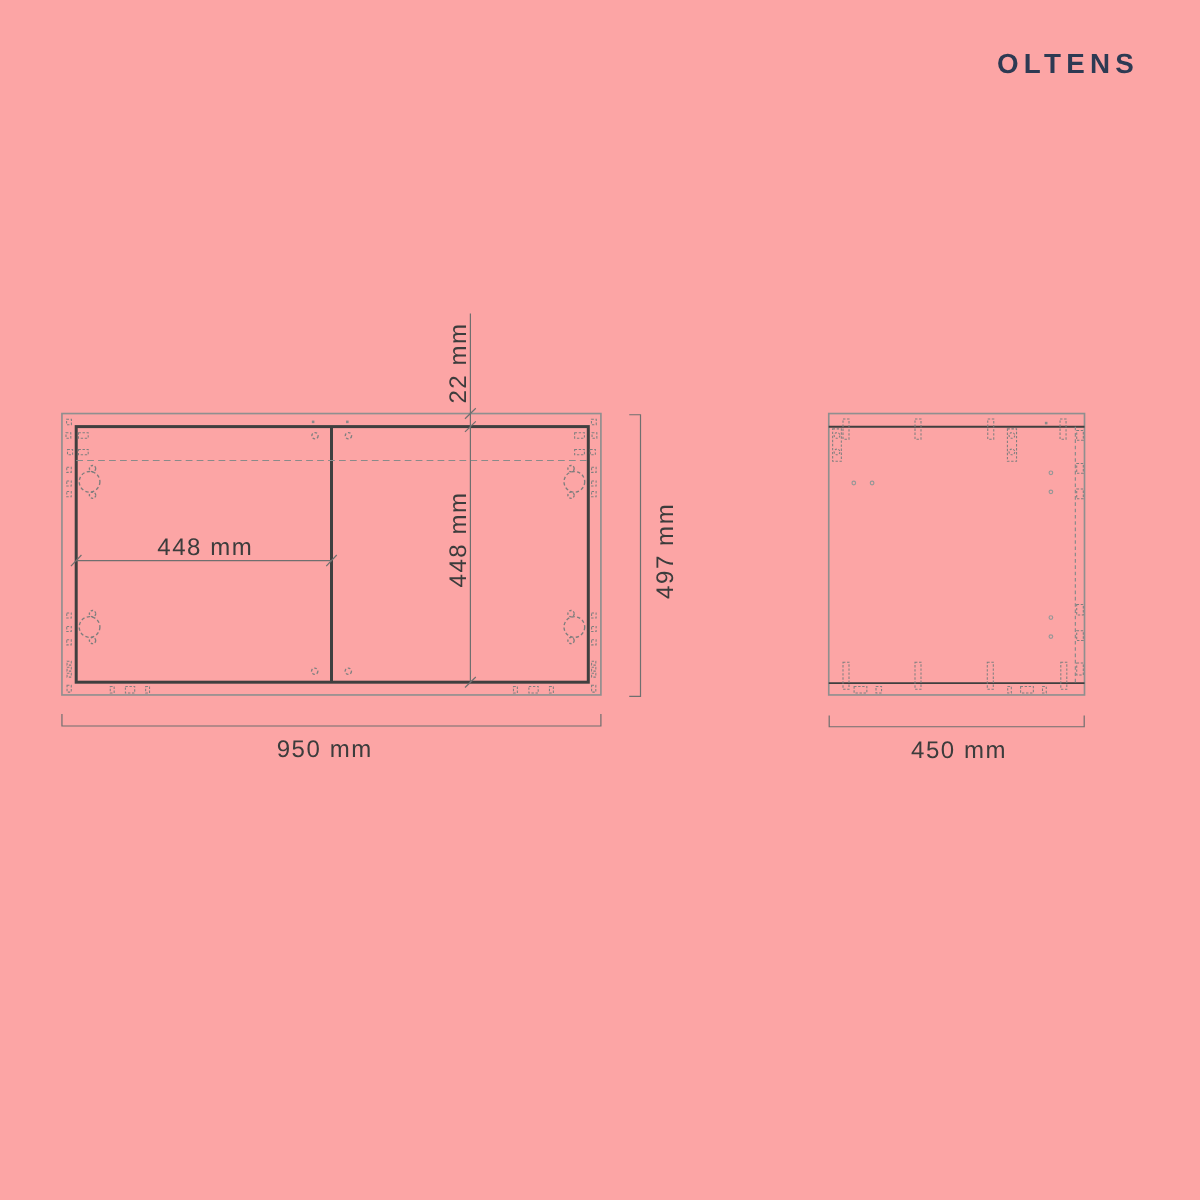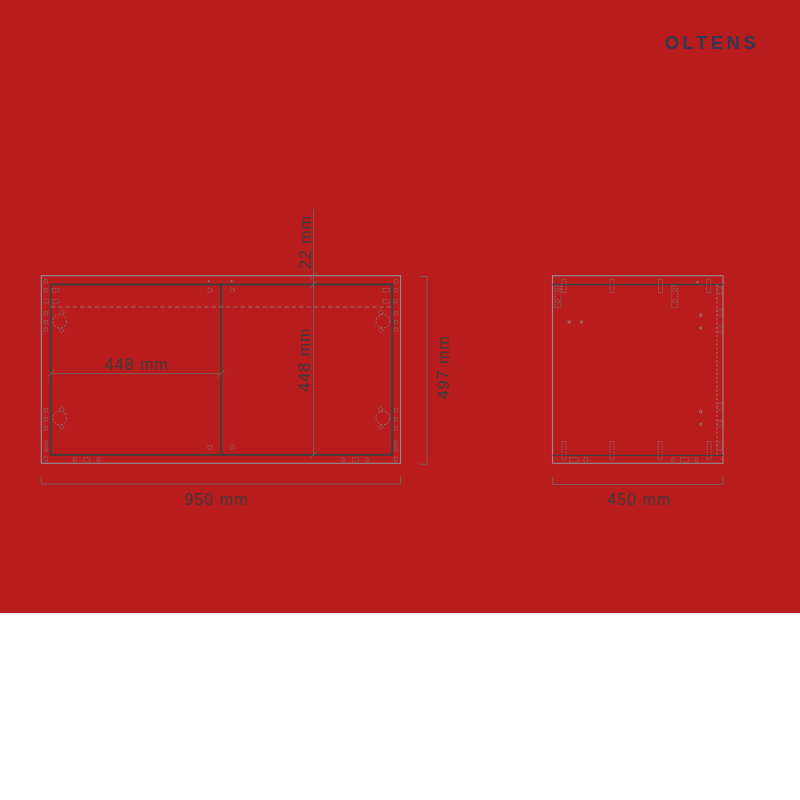--- a/index.html
+++ b/index.html
@@ -1,16 +1,16 @@
 <!DOCTYPE html>
 <html><head>
 <meta charset="utf-8">
 <style>
   html,body{margin:0;padding:0;background:#ffffff;}
-  .wrap{width:800px;height:613px;position:relative;background:#b91c1c;overflow:hidden;}
+  .wrap{width:800px;height:800px;position:relative;background:#fca5a5;overflow:hidden;}
   svg{position:absolute;left:0;top:0;}
   text{font-family:"Liberation Sans",sans-serif;fill:#3c3c3c;}
   .dim{font-size:16px;letter-spacing:1.05px;}
 </style>
 </head>
 <body>
 <div class="wrap">
 <svg width="800" height="800" viewBox="0 0 800 800">
 
   <text x="712" y="48.5" text-anchor="middle" style="font-size:18.5px;font-weight:bold;letter-spacing:3.5px;fill:#2d3a53;">OLTENS</text>

